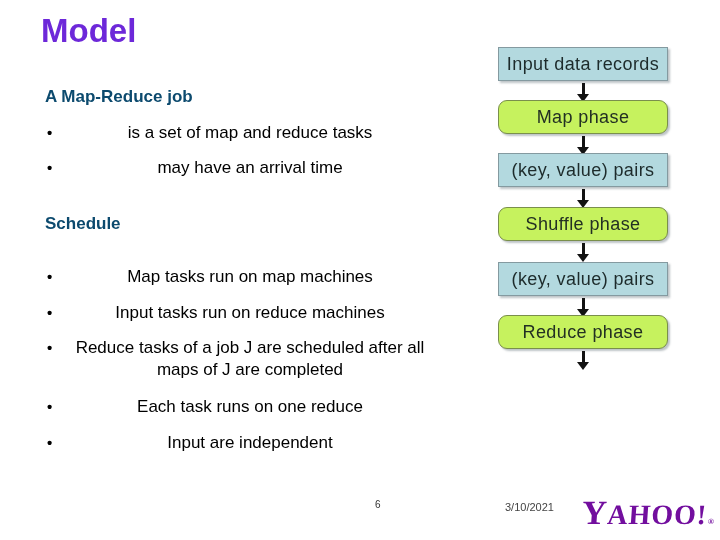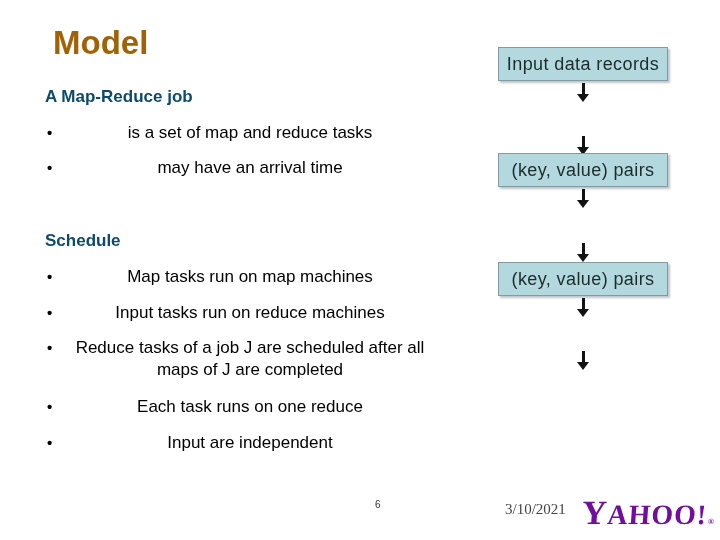--- a/index.html
+++ b/index.html
@@ -8,24 +8,24 @@
     width: 720px;
     height: 540px;
     background: #ffffff;
     font-family: "Liberation Sans", sans-serif;
     overflow: hidden;
   }
   .title {
     position: absolute;
     left: 41px;
     top: 12px;
-    margin: 12px;
+    margin: 0;
     font-size: 33px;
     font-weight: bold;
-    color: #a16207;
+    color: #6d28d9;
     letter-spacing: 0px;
   }
   .heading {
     position: absolute;
     left: 45px;
     font-size: 17px;
     font-weight: bold;
     color: #0c4a6e;
     line-height: 22px;
   }
@@ -114,23 +114,22 @@
     position: absolute;
     left: 375px;
     top: 499px;
     font-size: 10px;
     color: #333333;
   }
   .date {
     position: absolute;
     left: 505px;
     top: 501px;
-    font-size: 15px;
+    font-size: 11px;
     color: #444444;
-    font-family: Liberation Serif, serif;
   }
   .logo {
     position: absolute;
     left: 582px;
     top: 494px;
     font-family: "Liberation Serif", serif;
     font-weight: bold;
     color: #720e9e;
     font-size: 28px;
     letter-spacing: 1px;
@@ -158,21 +157,21 @@
     <div class="bullet" style="top:122px">
       <span class="dot">•</span>
       <span class="btext">is a set of map and reduce tasks</span>
     </div>
 
     <div class="bullet" style="top:157px">
       <span class="dot">•</span>
       <span class="btext">may have an arrival time</span>
     </div>
 
-    <div class="heading" style="top:230px">Schedule</div>
+    <div class="heading" style="top:213px">Schedule</div>
 
     <div class="bullet" style="top:266px">
       <span class="dot">•</span>
       <span class="btext">Map tasks run on map machines</span>
     </div>
 
     <div class="bullet" style="top:302px">
       <span class="dot">•</span>
       <span class="btext">Input tasks run on reduce machines</span>
     </div>
@@ -192,38 +191,41 @@
       <span class="btext">Input are independent</span>
     </div>
   </div>
 
   <div class="diagram">
     <div class="node data" style="top:0">Input data records</div>
     <div class="arrow" style="top:36px">
         <span class="stem"></span>
         <span class="head"></span>
       </div>
+    <div class="node phase" style="top:53px">Map phase</div>
     <div class="arrow" style="top:89px">
         <span class="stem"></span>
         <span class="head"></span>
       </div>
     <div class="node data" style="top:106px">(key, value) pairs</div>
     <div class="arrow" style="top:142px">
         <span class="stem"></span>
         <span class="head"></span>
       </div>
+    <div class="node phase" style="top:160px">Shuffle phase</div>
     <div class="arrow" style="top:196px">
         <span class="stem"></span>
         <span class="head"></span>
       </div>
     <div class="node data" style="top:215px">(key, value) pairs</div>
     <div class="arrow" style="top:251px">
         <span class="stem"></span>
         <span class="head"></span>
       </div>
+    <div class="node phase" style="top:268px">Reduce phase</div>
     <div class="arrow" style="top:304px">
         <span class="stem"></span>
         <span class="head"></span>
       </div>
   </div>
 
   <div>
     <span class="pagenum">6</span>
     <span class="date">3/10/2021</span>
     <span class="logo"><span class="mark">YAHOO!</span><span class="reg">®</span></span>

